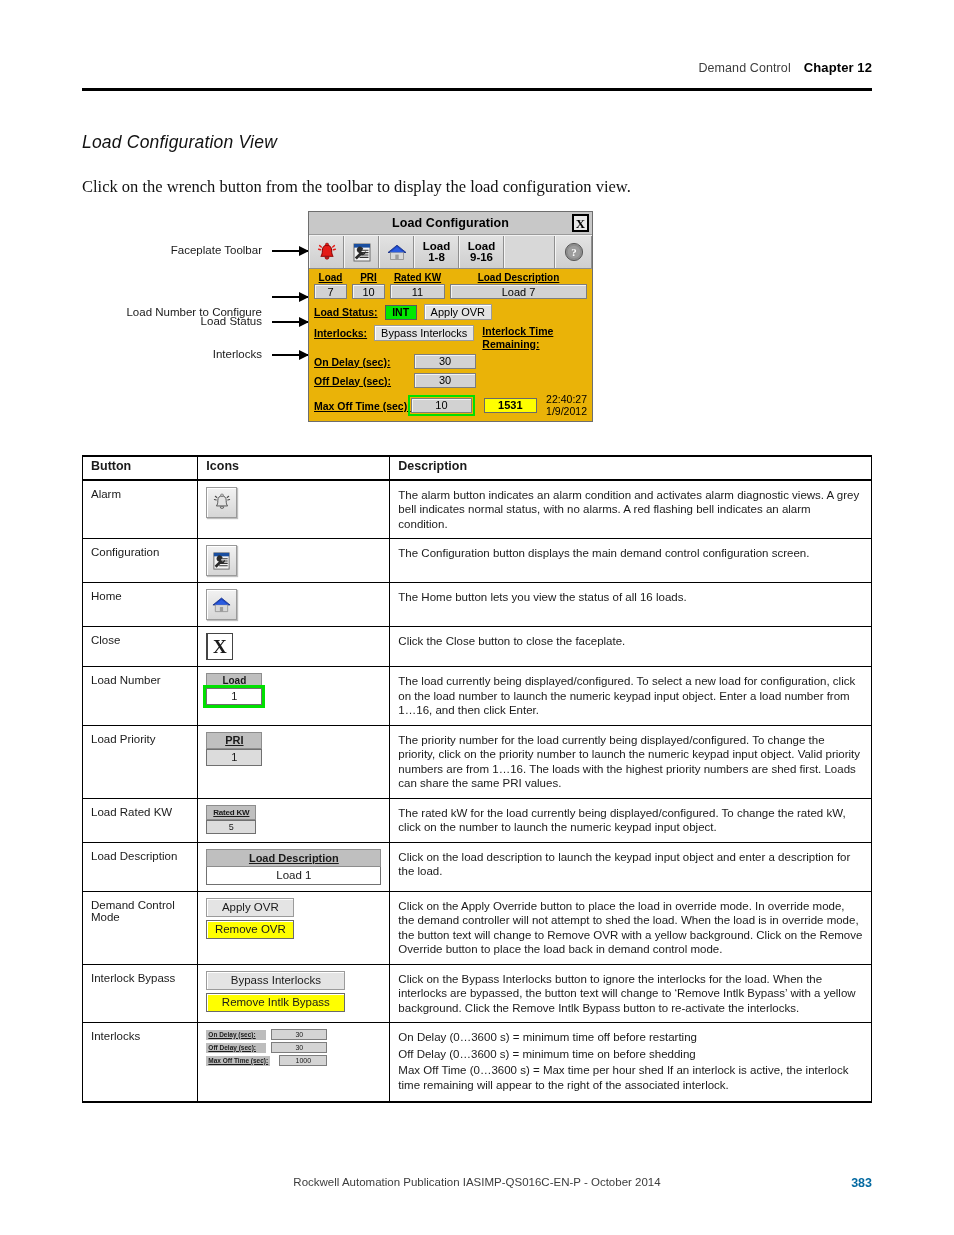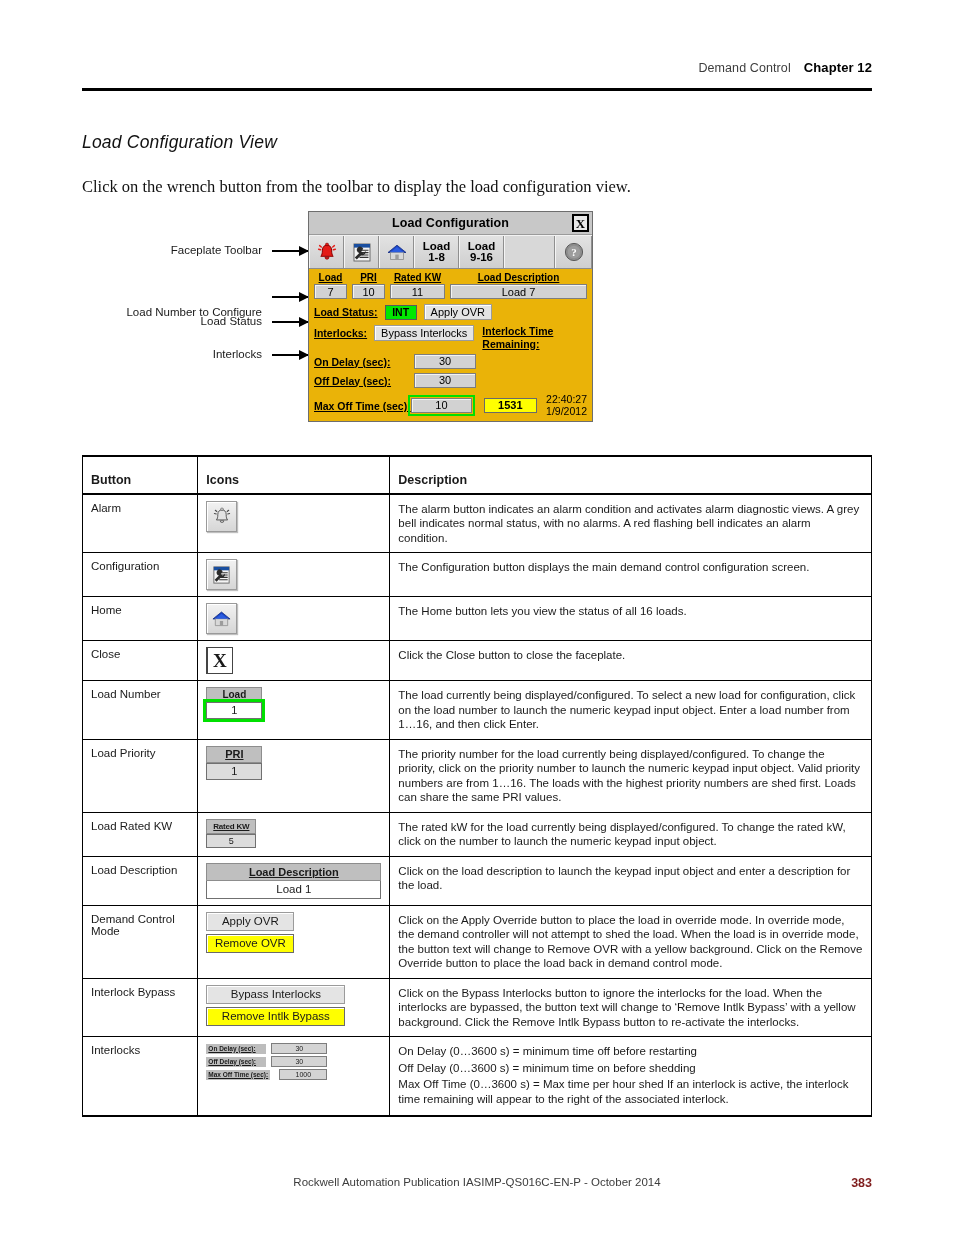--- a/index.html
+++ b/index.html
@@ -266,21 +266,21 @@
     vertical-align: top;
     padding: 7px 8px 7px 8px;
     box-sizing: border-box;
   }
   .ref-table thead th {
     border-top: 2.5px solid #000;
     border-bottom: 2.5px solid #000;
     font-weight: bold;
     font-size: 12.5px;
     text-align: left;
-    padding-top: 16px;
+    padding-top: 2px;
     padding-bottom: 5px;
   }
   .ref-table tbody tr:last-child td { border-bottom: 2.5px solid #000; }
   .col-btn  { width: 119px; }
   .col-icon { width: 146px; }
   .col-desc2{ width: 525px; line-height: 14.5px; }
   .ref-table td.cell-icon { padding: 6px 8px; }
   .ref-table td p { margin: 0 0 2px 0; }
 
   
@@ -409,21 +409,21 @@
   }
   .footer .ft-center {
     position: absolute;
     left: 0; right: 0;
     text-align: center;
   }
   .footer .ft-page {
     position: absolute;
     right: 0;
     font-weight: bold;
-    color: #7f1d1d;
+    color: #0369a1;
     font-size: 12.5px;
   }
 </style>
 </head>
 <body>
 
 <div class="page-header">
   <span>Demand Control</span><span class="hdr-chapter">Chapter 12</span>
 </div>
 <div class="header-rule"></div>

